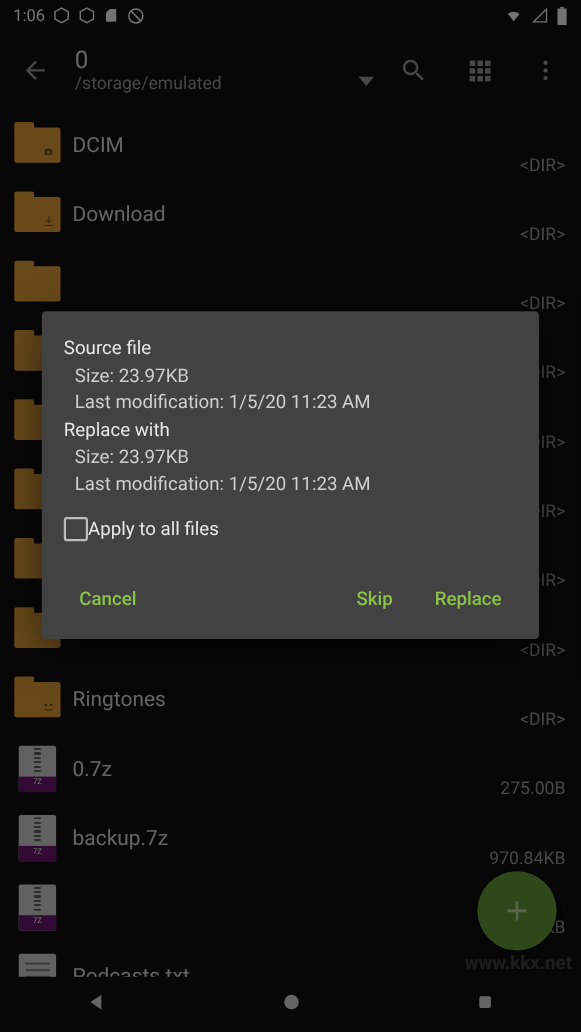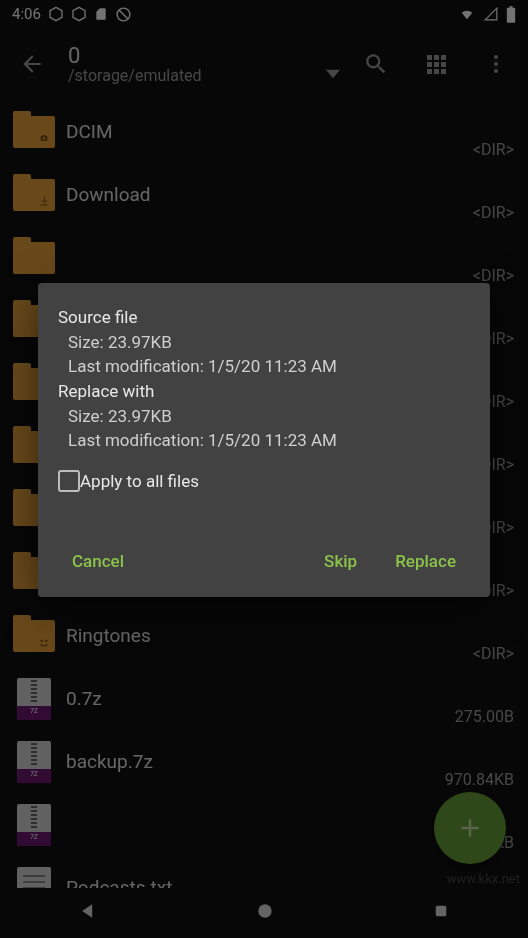--- a/index.html
+++ b/index.html
@@ -34,37 +34,37 @@
     .file-meta { position: absolute; right: 14px; bottom: 4px; font-size: 16px; color: #9e9e9e; }
 
     .dimmer { position: absolute; inset: 0; background: rgba(0,0,0,0.55); }
 
     .dialog { position: absolute; left: 38px; right: 38px; top: 283px; background: #424242; border-radius: 4px; padding: 22px 20px 14px 20px; box-shadow: 0 10px 40px rgba(0,0,0,0.5); }
     .dialog-title { font-size: 24px; color: #fff; margin-bottom: 12px; font-weight: 400; }
     .dialog-body { font-size: 17px; line-height: 1.45; color: #e8e8e8; }
     .sub { padding-left: 10px; color: #cfcfcf; }
     .checkbox-row { display: flex; align-items: center; margin-top: 16px; }
     .checkbox { width: 22px; height: 22px; border: 2.5px solid #bdbdbd; border-radius: 3px; }
-    .dialog-actions { display: flex; justify-content: flex-end; gap: 22px; margin-top: 52px; padding: 0 6px 6px; }
+    .dialog-actions { display: flex; justify-content: flex-end; gap: 22px; margin-top: 36px; padding: 0 6px 6px; }
     .dialog-actions .btn { color: #8bc34a; font-size: 17px; font-weight: 500; background: none; border: none; text-transform: none; padding: 6px 8px; }
     .dialog-actions .cancel { margin-right: auto; }
 
     .fab { position: absolute; right: 22px; bottom: 74px; width: 72px; height: 72px; border-radius: 50%; background: #689f38; display: flex; align-items: center; justify-content: center; box-shadow: 0 4px 12px rgba(0,0,0,0.4); }
 
     .nav-bar { position: absolute; bottom: 0; left: 0; right: 0; height: 50px; display: flex; align-items: center; justify-content: space-around; background: #111; }
     .nav-bar div { color: #ddd; }
 
-    .watermark { position: absolute; right: 8px; bottom: 52px; font-size: 13px; color: #444; }
+    .watermark { position: absolute; right: 8px; bottom: 52px; font-size: 17px; color: #444; font-weight: bold; }
   </style>
 </head>
 <body>
 
 <div class="status-bar">
   <div class="status-left">
-    <span>4:06</span>
+    <span>1:06</span>
     <svg width="16" height="16" viewBox="0 0 24 24" fill="none" stroke="#fff" stroke-width="2">
         <polygon points="12,2 21,7 21,17 12,22 3,17 3,7"></polygon>
       </svg>
     <svg width="16" height="16" viewBox="0 0 24 24" fill="none" stroke="#fff" stroke-width="2">
         <polygon points="12,2 21,7 21,17 12,22 3,17 3,7"></polygon>
       </svg>
     <svg width="14" height="16" viewBox="0 0 24 24" fill="#fff">
         <path d="M18 2h-8L4 8v12a2 2 0 002 2h12a2 2 0 002-2V4a2 2 0 00-2-2z"></path>
       </svg>
     <svg width="17" height="17" viewBox="0 0 24 24" fill="none" stroke="#fff" stroke-width="2">

